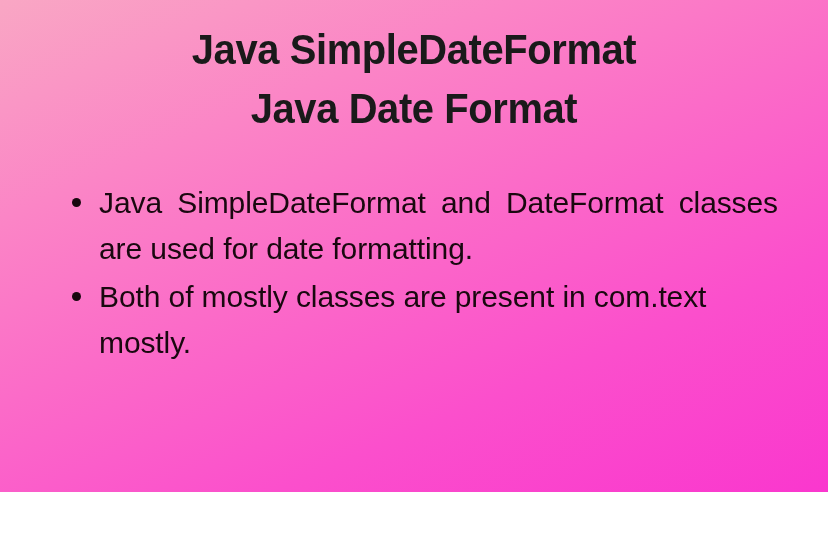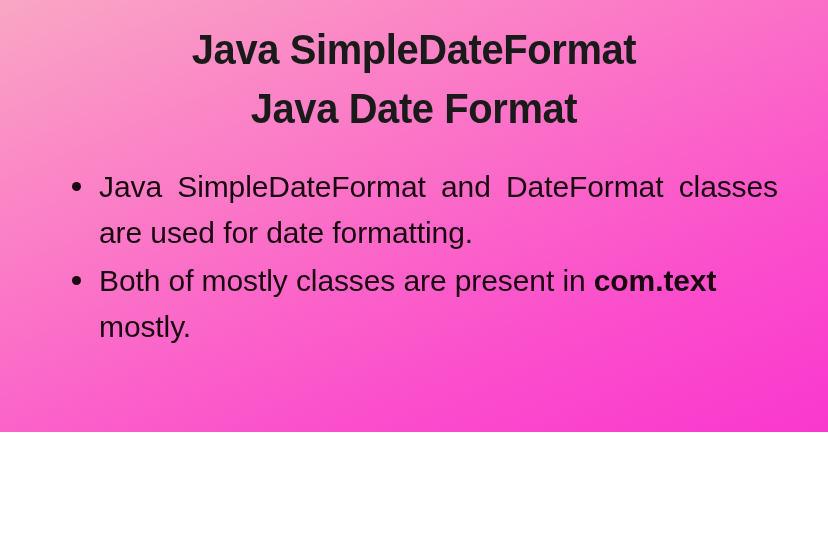--- a/index.html
+++ b/index.html
@@ -10,21 +10,21 @@
   body {
     width: 828px;
     height: 552px;
     overflow: hidden;
     font-family: "Liberation Sans", sans-serif;
   }
 
   #slide {
     position: relative;
     width: 828px;
-    height: 432px;
+    height: 492px;
     box-sizing: border-box;
     background: linear-gradient(157deg,
         #F9A7C4 0%,
         #FB85C6 26%,
         #FB6BC8 48%,
         #FB4FCC 72%,
         #FA37CE 100%);
     overflow: hidden;
     padding-left: 48px;
   }
@@ -48,21 +48,21 @@
     letter-spacing: -0.4px;
     transform: scaleX(0.95);
     transform-origin: center center;
     white-space: nowrap;
   }
 
   
   #bullet-list {
     position: absolute;
     left: 68px;
-    top: 164px;
+    top: 180px;
     width: 710px;
   }
 
   .bullet-item {
     position: relative;
     padding-left: 31px;
     margin-bottom: 2px;
     color: #19080F;
     font-family: "Liberation Sans", sans-serif;
     font-weight: 400;
@@ -85,21 +85,21 @@
     display: block;
   }
 
   
   .justified .bullet-text {
     text-align: justify;
     text-align-last: left;
   }
 
   .bold-term {
-    font-weight: 700;
+    font-weight: 400;
   }
 </style>
 </head>
 <body>
 
 <div id="slide">
 
   <div id="title-block">
     <span class="title-line">Java SimpleDateFormat</span>
     <span class="title-line">Java Date Format</span>

